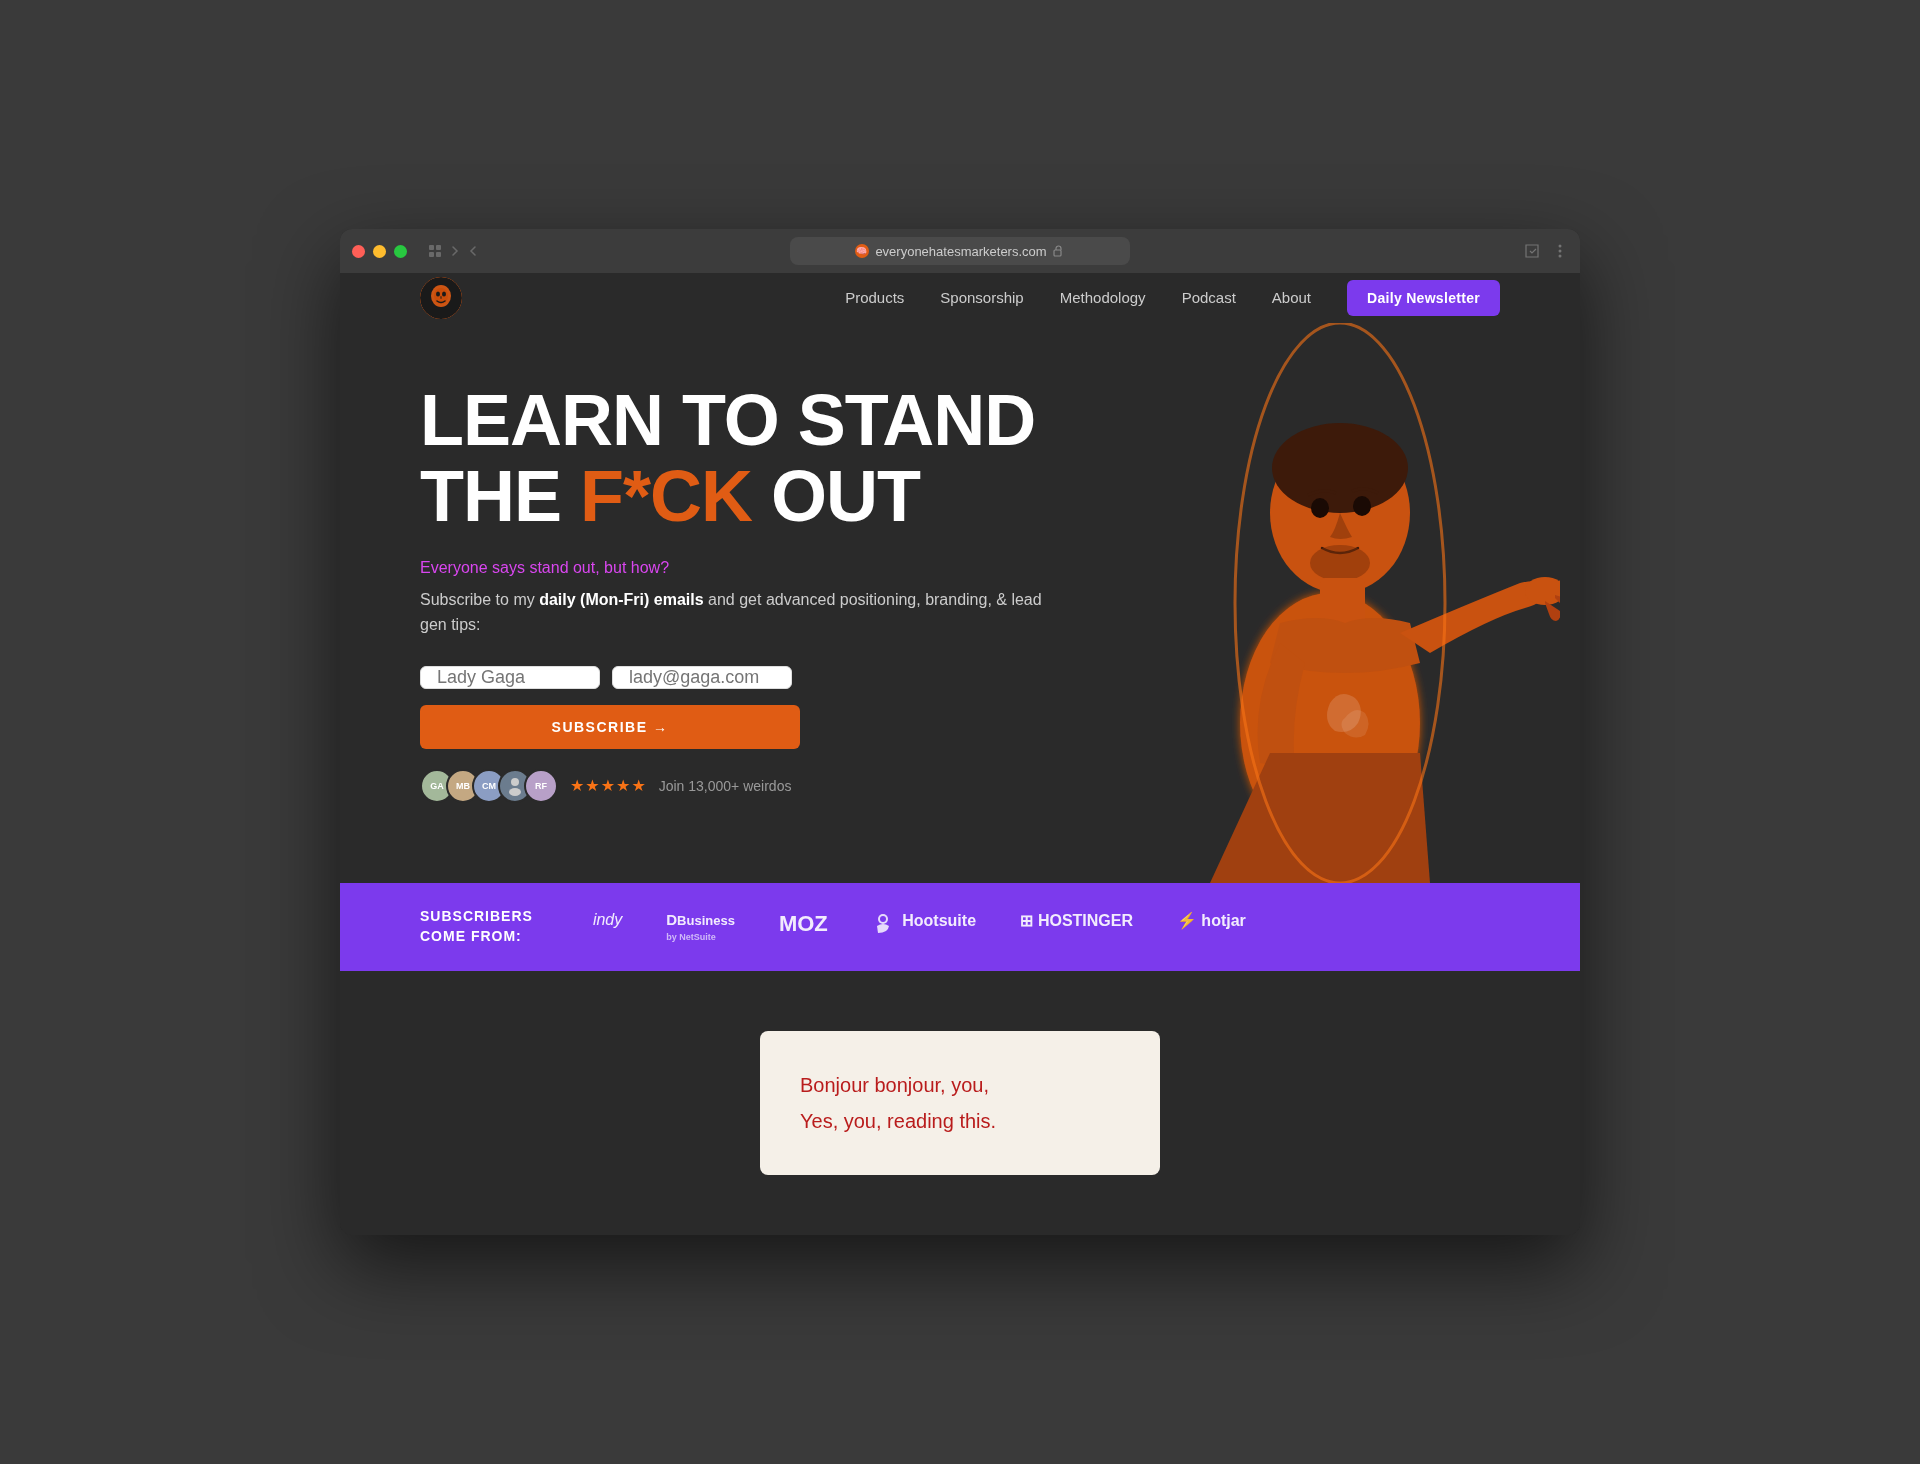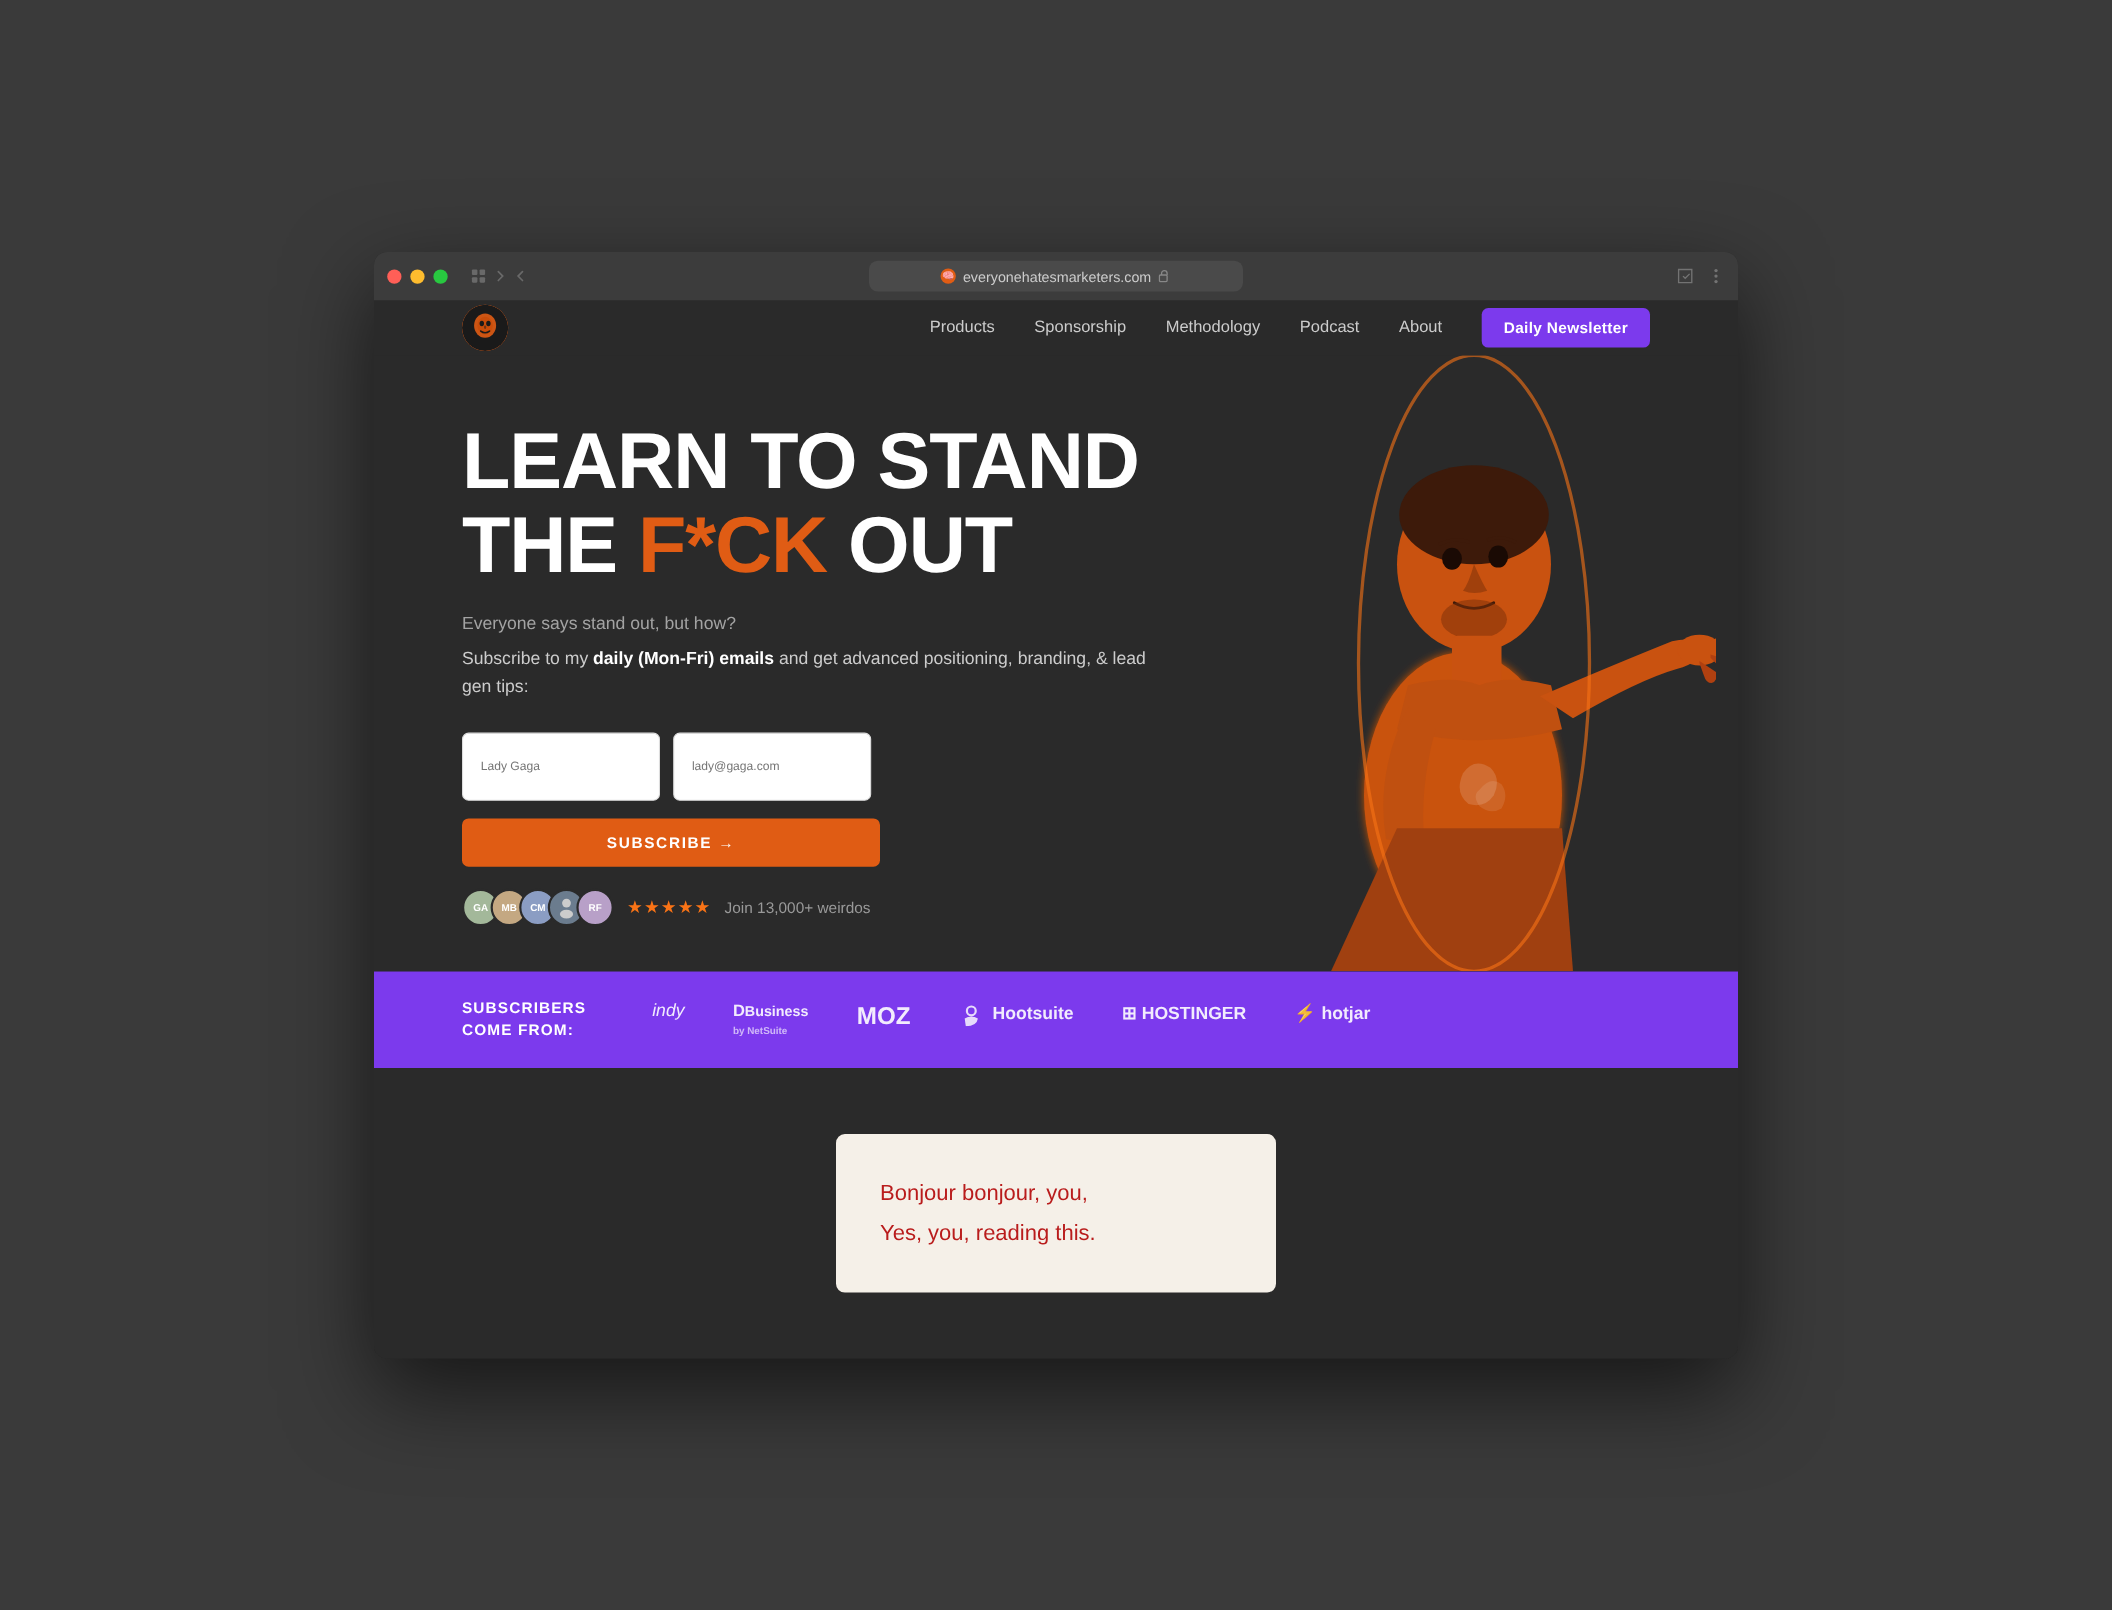--- a/index.html
+++ b/index.html
@@ -167,21 +167,21 @@
       text-transform: uppercase;
       letter-spacing: -1px;
       margin-bottom: 24px;
     }
 
     .hero h1 .orange {
       color: #e05c14;
     }
 
     .hero-subtitle {
-      color: #a3a3a3;
+      color: #d946ef;
       font-size: 16px;
       margin-bottom: 10px;
     }
 
     .hero-desc {
       color: #ccc;
       font-size: 16px;
       margin-bottom: 28px;
       line-height: 1.6;
     }
@@ -194,22 +194,22 @@
     .form-row {
       display: flex;
       gap: 12px;
       margin-bottom: 16px;
     }
 
     .form-input {
       background: #fff;
       border: 1px solid #ddd;
       border-radius: 6px;
-      padding: 24px 16px;
-      font-size: 11px;
+      padding: 0 16px;
+      font-size: 18px;
       color: #3b82f6;
       width: 180px;
       outline: none;
     }
 
     .btn-subscribe {
       background: #e05c14;
       color: white;
       border: none;
       border-radius: 6px;

